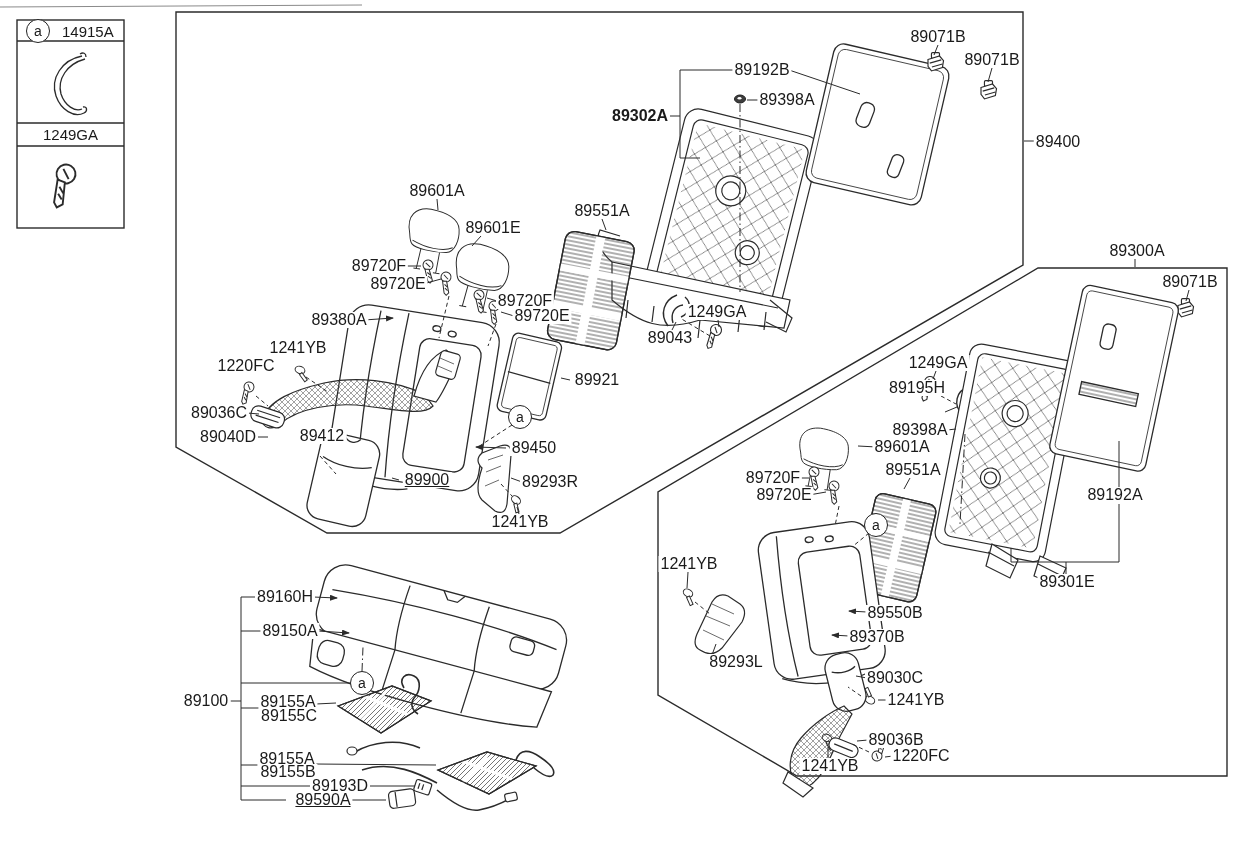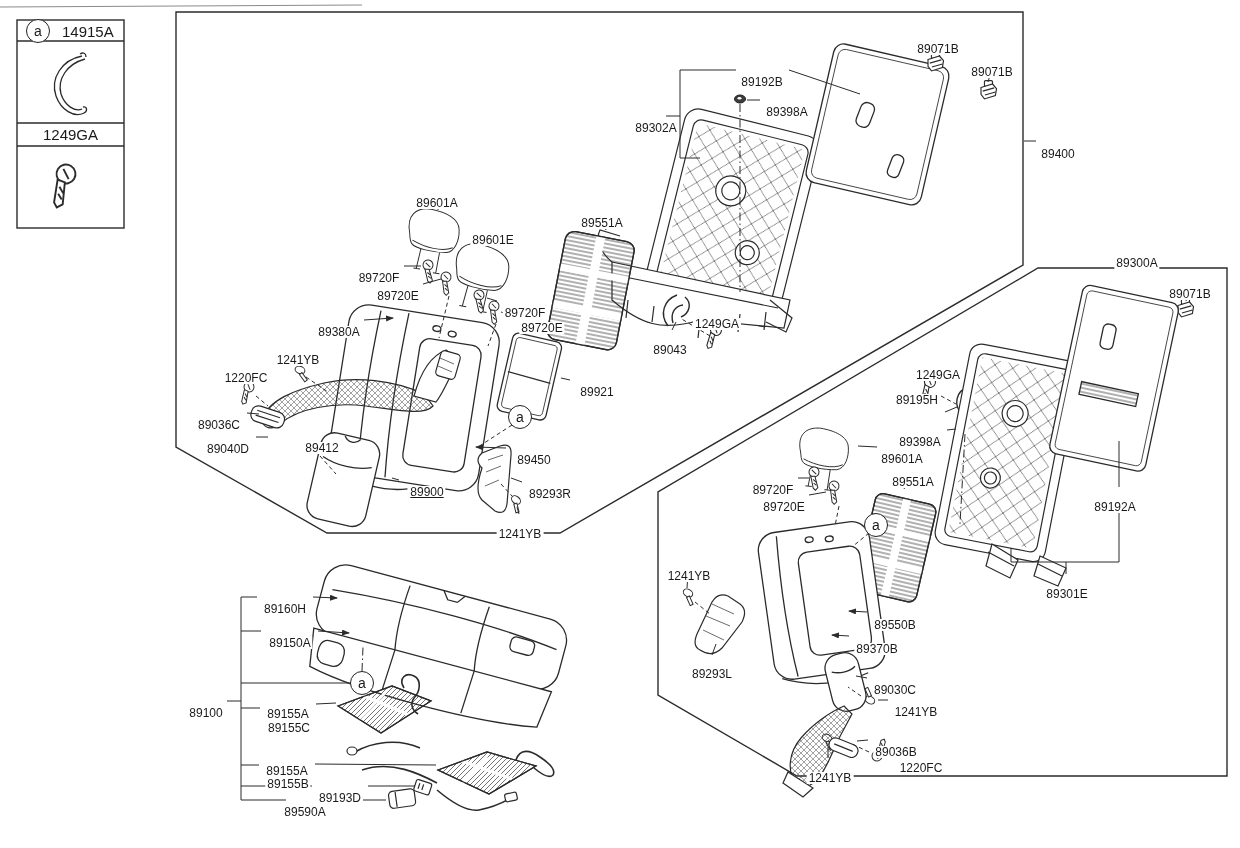--- a/index.html
+++ b/index.html
@@ -1,21 +1,21 @@
 <!DOCTYPE html>
 <html><head>
 <meta charset="utf-8">
 <style>
   html,body{margin:0;padding:0;background:#fff;}
   #stage{position:relative;width:1240px;height:848px;background:#fff;overflow:hidden;
          font-family:"Liberation Sans",sans-serif;color:#1a1a1a;}
   #art{position:absolute;left:0;top:0;z-index:1;}
   #overlay{position:absolute;left:0;top:0;width:1240px;height:848px;z-index:2;pointer-events:none;}
-  .part-label{position:absolute;transform:translate(-50%,-50%);font-size:12px;line-height:1;
-              white-space:nowrap;background:#fff;padding:0 2px;color:#1a1a1a;margin-top:12px;}
+  .part-label{position:absolute;transform:translate(-50%,-50%);font-size:16px;line-height:1;
+              white-space:nowrap;background:#fff;padding:0 2px;color:#1a1a1a;}
   .callout{position:absolute;transform:translate(-50%,-50%);width:22px;height:22px;border:1.4px solid #222;
            border-radius:50%;background:#fff;display:flex;align-items:center;justify-content:center;
            font-size:14px;line-height:1;}
   .legend-code{position:absolute;font-size:15px;line-height:1;white-space:nowrap;}
 </style>
 </head>
 <body>
 
 <div id="stage">
 
@@ -415,21 +415,21 @@
 <div id="overlay">
 
   <div class="callout" style="left:38px;top:31px;">a</div>
   <div class="legend-code" style="left:62px;top:24px;">14915A</div>
   <div class="legend-code" style="left:17px;top:127px;width:107px;text-align:center;">1249GA</div>
 
 <div class="part-label" style="left: 762px; top: 70px;">89192B</div>
       <div class="part-label" style="left: 787px; top: 100px;">89398A</div>
       <div class="part-label" style="left: 938px; top: 37px;">89071B</div>
       <div class="part-label" style="left: 992px; top: 60px;">89071B</div>
-      <div class="part-label" style="left: 656px; top: 116px;">89302A</div>
+      <div class="part-label" style="left: 640px; top: 116px; font-weight: bold;">89302A</div>
       <div class="part-label" style="left: 1058px; top: 142px; text-align: right;">89400</div>
       <div class="part-label" style="left: 437px; top: 191px;">89601A</div>
       <div class="part-label" style="left: 493px; top: 228px;">89601E</div>
       <div class="part-label" style="left: 379px; top: 266px;">89720F</div>
       <div class="part-label" style="left: 398px; top: 284px;">89720E</div>
       <div class="part-label" style="left: 602px; top: 211px;">89551A</div>
       <div class="part-label" style="left: 525px; top: 301px;">89720F</div>
       <div class="part-label" style="left: 542px; top: 316px;">89720E</div>
       <div class="part-label" style="left: 339px; top: 320px;">89380A</div>
       <div class="part-label" style="left: 298px; top: 348px;">1241YB</div>
@@ -449,35 +449,35 @@
       <div class="part-label" style="left: 938px; top: 363px;">1249GA</div>
       <div class="part-label" style="left: 917px; top: 388px; text-align: center;">89195H</div>
       <div class="part-label" style="left: 920px; top: 430px;">89398A</div>
       <div class="part-label" style="left: 902px; top: 447px;">89601A</div>
       <div class="part-label" style="left: 913px; top: 470px;">89551A</div>
       <div class="part-label" style="left: 773px; top: 478px;">89720F</div>
       <div class="part-label" style="left: 784px; top: 495px;">89720E</div>
       <div class="part-label" style="left: 1115px; top: 495px;">89192A</div>
       <div class="part-label" style="left: 1067px; top: 582px;">89301E</div>
       <div class="part-label" style="left: 689px; top: 564px;">1241YB</div>
-      <div class="part-label" style="left: 712px; top: 662px;">89293L</div>
+      <div class="part-label" style="left: 736px; top: 662px;">89293L</div>
       <div class="part-label" style="left: 895px; top: 613px;">89550B</div>
       <div class="part-label" style="left: 877px; top: 637px;">89370B</div>
       <div class="part-label" style="left: 895px; top: 678px;">89030C</div>
       <div class="part-label" style="left: 916px; top: 700px;">1241YB</div>
       <div class="part-label" style="left: 896px; top: 740px;">89036B</div>
       <div class="part-label" style="left: 921px; top: 756px;">1220FC</div>
       <div class="part-label" style="left: 830px; top: 766px;">1241YB</div>
       <div class="part-label" style="left: 285px; top: 597px;">89160H</div>
       <div class="part-label" style="left: 290px; top: 631px; text-align: right;">89150A</div>
       <div class="part-label" style="left: 206px; top: 701px;">89100</div>
       <div class="part-label" style="left: 288px; top: 702px;">89155A</div>
       <div class="part-label" style="left: 289px; top: 716px;">89155C</div>
       <div class="part-label" style="left: 287px; top: 759px;">89155A</div>
       <div class="part-label" style="left: 288px; top: 772px;">89155B</div>
       <div class="part-label" style="left: 340px; top: 786px; text-align: center;">89193D</div>
-      <div class="part-label" style="left: 305px; top: 800px;">89590A</div>
+      <div class="part-label" style="left: 323px; top: 800px; text-decoration: underline;">89590A</div>
       <div class="callout" style="left: 520px; top: 417px;">a</div>
       <div class="callout" style="left: 876px; top: 525px;">a</div>
       <div class="callout" style="left: 362px; top: 683px;">a</div>
     </div>
 
 </div>
 
 </body></html>

